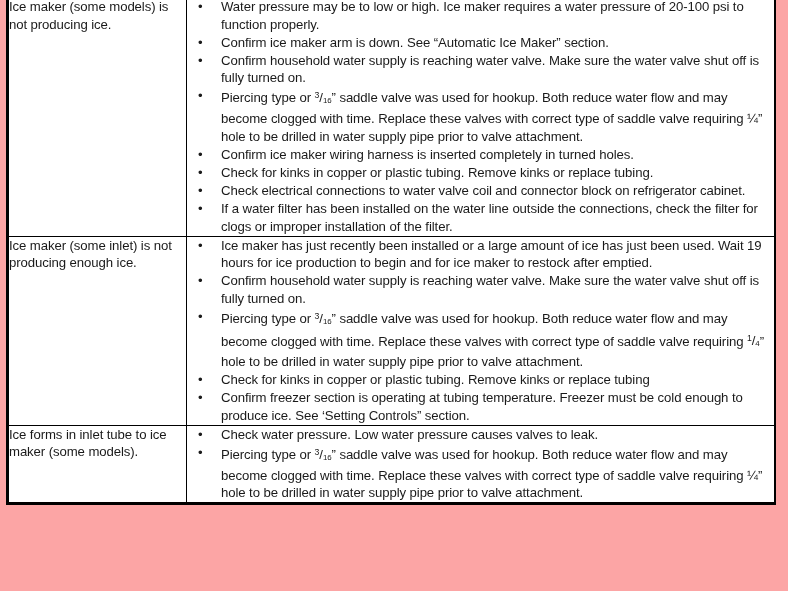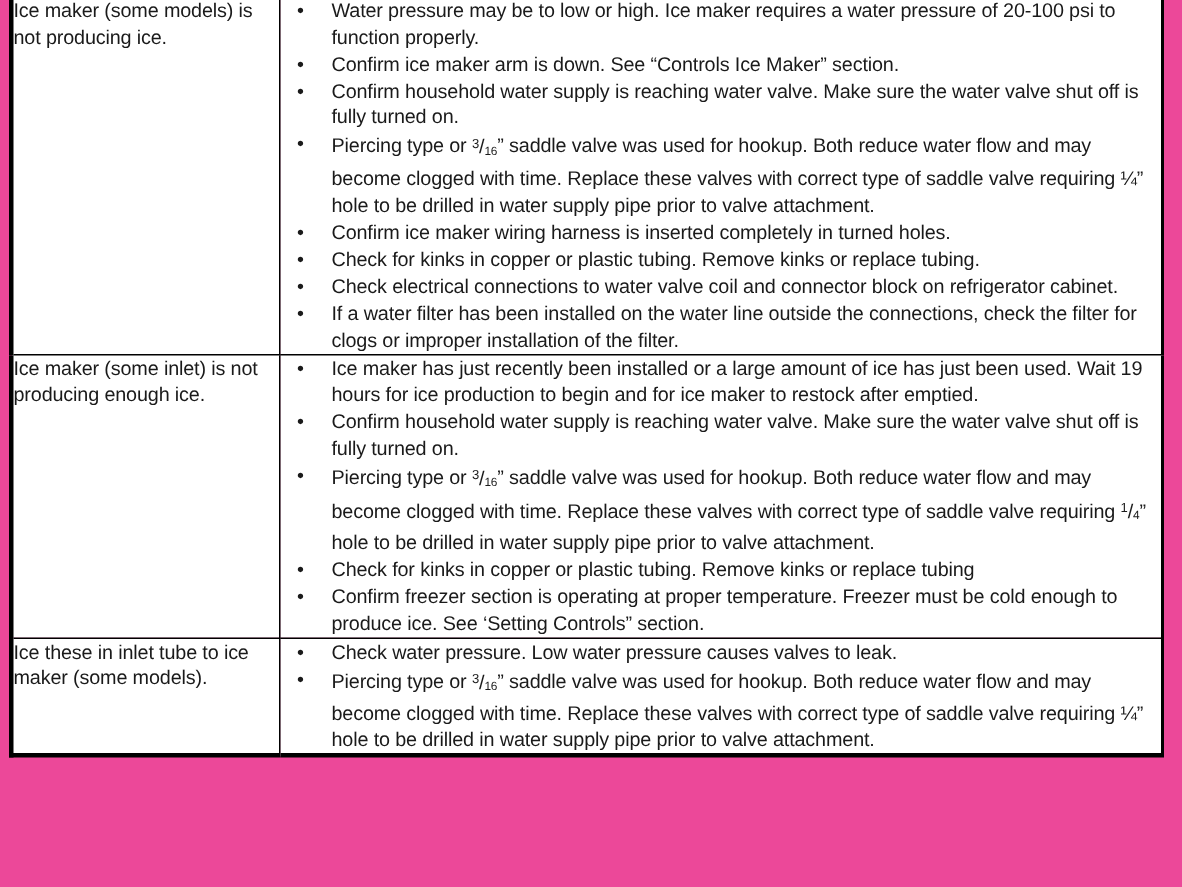--- a/index.html
+++ b/index.html
@@ -12,21 +12,21 @@
     height: 591px;
     overflow: hidden;
     font-family: "Liberation Sans", sans-serif;
     color: #1a1a1a;
   }
 
   .page {
     position: relative;
     width: 788px;
     height: 591px;
-    background: #ec4899;
+    background: #fca5a5;
   }
 
   
   .tbl-wrap {
     position: absolute;
     left: 6px;
     top: -3px;
     width: 770px;
   }
 
@@ -123,47 +123,47 @@
         <col class="c-solution">
       </colgroup>
       <tbody id="tbl-body">
           <tr>
             <td class="problem-cell">
               <div class="problem-text">Ice maker (some models) is not producing ice.</div>
             </td>
             <td class="solution-cell">
               <ul class="sol-list">
                 <li><span class="bullet">•</span><span>Water pressure may be to low or high. Ice maker requires a water pressure of 20-100 psi to function properly.</span></li>
-                <li><span class="bullet">•</span><span>Confirm ice maker arm is down. See “Controls Ice Maker” section.</span></li>
+                <li><span class="bullet">•</span><span>Confirm ice maker arm is down. See “Automatic Ice Maker” section.</span></li>
                 <li><span class="bullet">•</span><span>Confirm household water supply is reaching water valve. Make sure the water valve shut off is fully turned on.</span></li>
                 <li><span class="bullet">•</span><span>Piercing type or </span><span class="frac"><span class="num">3</span><span class="slash">/</span><span class="den">16</span></span><span>” saddle valve was used for hookup. Both reduce water flow and may become clogged with time. Replace these valves with correct type of saddle valve requiring ¼” hole to be drilled in water supply pipe prior to valve attachment.</span></li>
                 <li><span class="bullet">•</span><span>Confirm ice maker wiring harness is inserted completely in turned holes.</span></li>
                 <li><span class="bullet">•</span><span>Check for kinks in copper or plastic tubing. Remove kinks or replace tubing.</span></li>
                 <li><span class="bullet">•</span><span>Check electrical connections to water valve coil and connector block on refrigerator cabinet.</span></li>
                 <li><span class="bullet">•</span><span>If a water filter has been installed on the water line outside the connections, check the filter for clogs or improper installation of the filter.</span></li>
               </ul>
             </td>
           </tr>
           <tr>
             <td class="problem-cell">
               <div class="problem-text">Ice maker (some inlet) is not producing enough ice.</div>
             </td>
             <td class="solution-cell">
               <ul class="sol-list">
                 <li><span class="bullet">•</span><span>Ice maker has just recently been installed or a large amount of ice has just been used. Wait 19 hours for ice production to begin and for ice maker to restock after emptied.</span></li>
                 <li><span class="bullet">•</span><span>Confirm household water supply is reaching water valve. Make sure the water valve shut off is fully turned on.</span></li>
                 <li><span class="bullet">•</span><span>Piercing type or </span><span class="frac"><span class="num">3</span><span class="slash">/</span><span class="den">16</span></span><span>” saddle valve was used for hookup. Both reduce water flow and may become clogged with time. Replace these valves with correct type of saddle valve requiring </span><span class="frac"><span class="num">1</span><span class="slash">/</span><span class="den">4</span></span><span>” hole to be drilled in water supply pipe prior to valve attachment.</span></li>
                 <li><span class="bullet">•</span><span>Check for kinks in copper or plastic tubing. Remove kinks or replace tubing</span></li>
-                <li><span class="bullet">•</span><span>Confirm freezer section is operating at proper temperature. Freezer must be cold enough to produce ice. See ‘Setting Controls” section.</span></li>
+                <li><span class="bullet">•</span><span>Confirm freezer section is operating at tubing temperature. Freezer must be cold enough to produce ice. See ‘Setting Controls” section.</span></li>
               </ul>
             </td>
           </tr>
           <tr>
             <td class="problem-cell">
-              <div class="problem-text">Ice these in inlet tube to ice maker (some models).</div>
+              <div class="problem-text">Ice forms in inlet tube to ice maker (some models).</div>
             </td>
             <td class="solution-cell">
               <ul class="sol-list">
                 <li><span class="bullet">•</span><span>Check water pressure. Low water pressure causes valves to leak.</span></li>
                 <li><span class="bullet">•</span><span>Piercing type or </span><span class="frac"><span class="num">3</span><span class="slash">/</span><span class="den">16</span></span><span>” saddle valve was used for hookup. Both reduce water flow and may become clogged with time. Replace these valves with correct type of saddle valve requiring ¼” hole to be drilled in water supply pipe prior to valve attachment.</span></li>
               </ul>
             </td>
           </tr>
         </tbody>
     </table>

